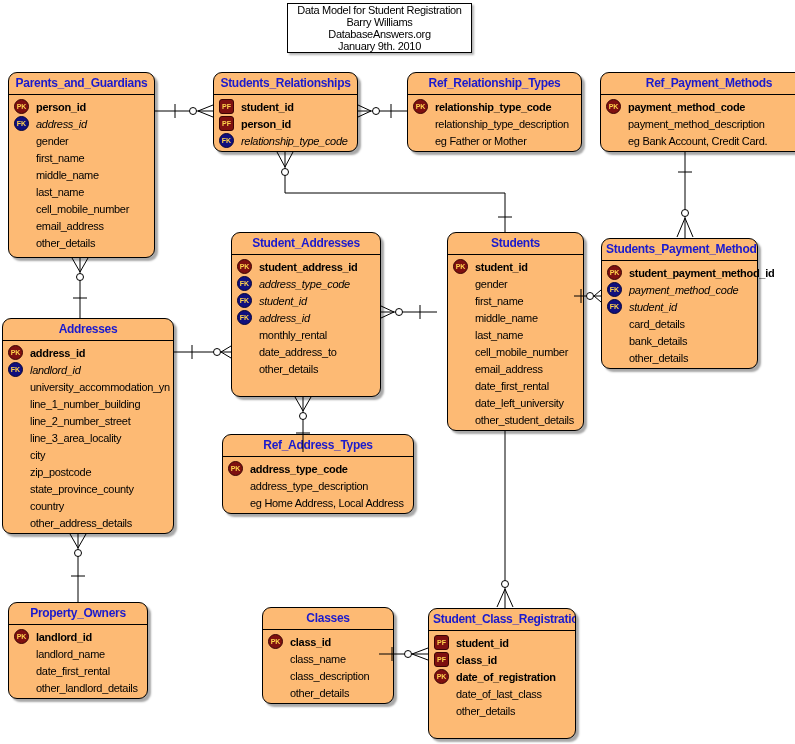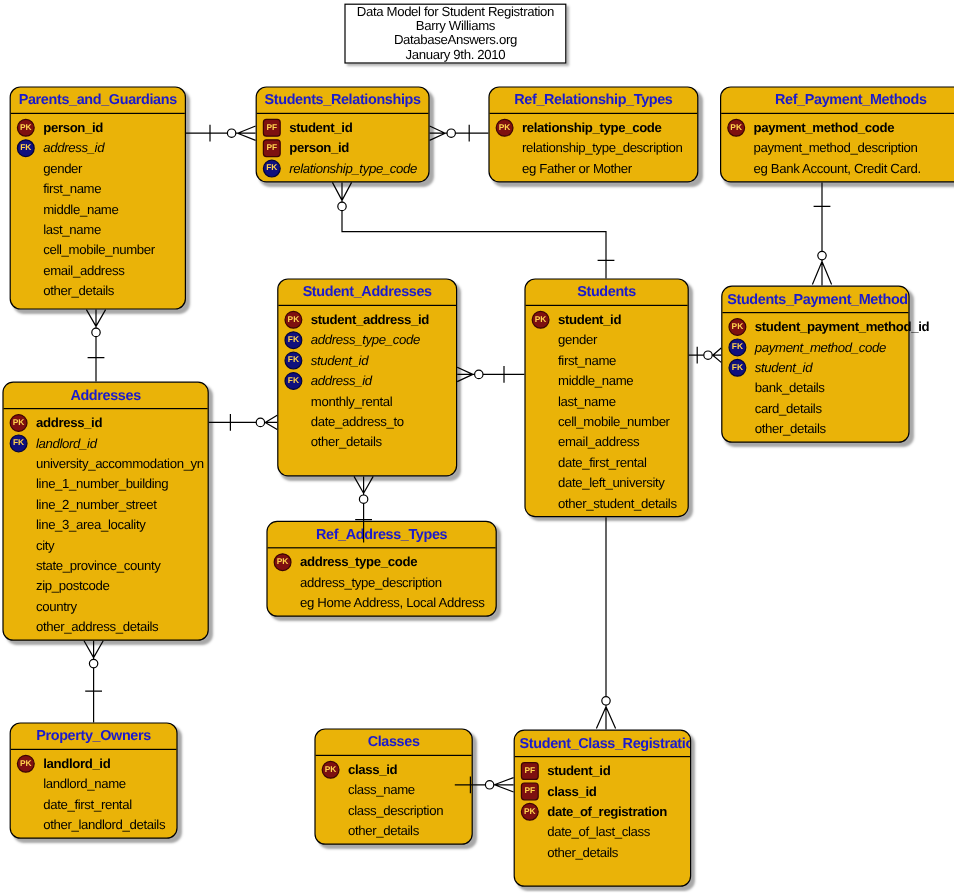--- a/index.html
+++ b/index.html
@@ -9,21 +9,21 @@
   }
   
   .header-box{
     position:absolute;left:287px;top:3px;width:183px;height:48px;
     background:#fff;border:1px solid #000;box-shadow:2px 2px 2px #b4b4b4;
     display:flex;flex-direction:column;justify-content:center;
     font-size:11px;letter-spacing:-0.3px;line-height:12px;color:#000;text-align:center;
   }
   
   .entity{
-    position:absolute;background:#eab308;border:1px solid #000;border-radius:9px;
+    position:absolute;background:#fdba74;border:1px solid #000;border-radius:9px;
     box-shadow:3px 3px 2px #a8a8a8;z-index:2;box-sizing:border-box;
   }
   .entity-title{
     height:16px;padding:3px 4px 2px;border-bottom:1px solid #000;
     color:#1a1ace;font-weight:bold;font-size:12px;letter-spacing:-0.3px;
     text-align:center;white-space:nowrap;overflow:hidden;
   }
   .entity-rows{padding:3px 0 2px;}
   .field-row{height:17px;display:flex;align-items:center;padding-left:5px;}
   .key-slot{width:20px;flex:0 0 20px;display:flex;align-items:center;}
@@ -200,21 +200,21 @@
           <span class="key-slot"></span>
           <span class="fname ">date_address_to</span>
         </div>
         <div class="field-row">
           <span class="key-slot"></span>
           <span class="fname ">other_details</span>
         </div>
       </div>
   </div>
 
-  <div class="entity" style="left:437px;top:232px;width:137px;height:199px">
+  <div class="entity" style="left:447px;top:232px;width:137px;height:199px">
     <div class="entity-title">Students</div>
     <div class="entity-rows">
         <div class="field-row">
           <span class="key-slot">
             <span class="key-badge k-pk">PK</span>
           </span>
           <span class="fname pk">student_id</span>
         </div>
         <div class="field-row">
           <span class="key-slot"></span>
@@ -271,25 +271,25 @@
           <span class="fname fk">payment_method_code</span>
         </div>
         <div class="field-row">
           <span class="key-slot">
             <span class="key-badge k-fk">FK</span>
           </span>
           <span class="fname fk">student_id</span>
         </div>
         <div class="field-row">
           <span class="key-slot"></span>
+          <span class="fname ">card_details</span>
+        </div>
+        <div class="field-row">
+          <span class="key-slot"></span>
           <span class="fname ">bank_details</span>
-        </div>
-        <div class="field-row">
-          <span class="key-slot"></span>
-          <span class="fname ">card_details</span>
         </div>
         <div class="field-row">
           <span class="key-slot"></span>
           <span class="fname ">other_details</span>
         </div>
       </div>
   </div>
 
   <div class="entity" style="left:2px;top:318px;width:172px;height:216px">
     <div class="entity-title">Addresses</div>
@@ -321,25 +321,25 @@
         <div class="field-row">
           <span class="key-slot"></span>
           <span class="fname ">line_3_area_locality</span>
         </div>
         <div class="field-row">
           <span class="key-slot"></span>
           <span class="fname ">city</span>
         </div>
         <div class="field-row">
           <span class="key-slot"></span>
+          <span class="fname ">zip_postcode</span>
+        </div>
+        <div class="field-row">
+          <span class="key-slot"></span>
           <span class="fname ">state_province_county</span>
-        </div>
-        <div class="field-row">
-          <span class="key-slot"></span>
-          <span class="fname ">zip_postcode</span>
         </div>
         <div class="field-row">
           <span class="key-slot"></span>
           <span class="fname ">country</span>
         </div>
         <div class="field-row">
           <span class="key-slot"></span>
           <span class="fname ">other_address_details</span>
         </div>
       </div>

